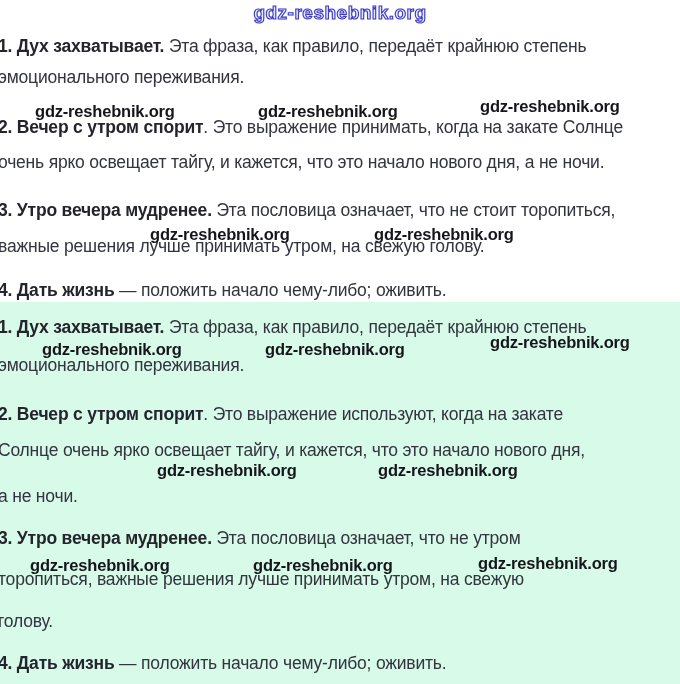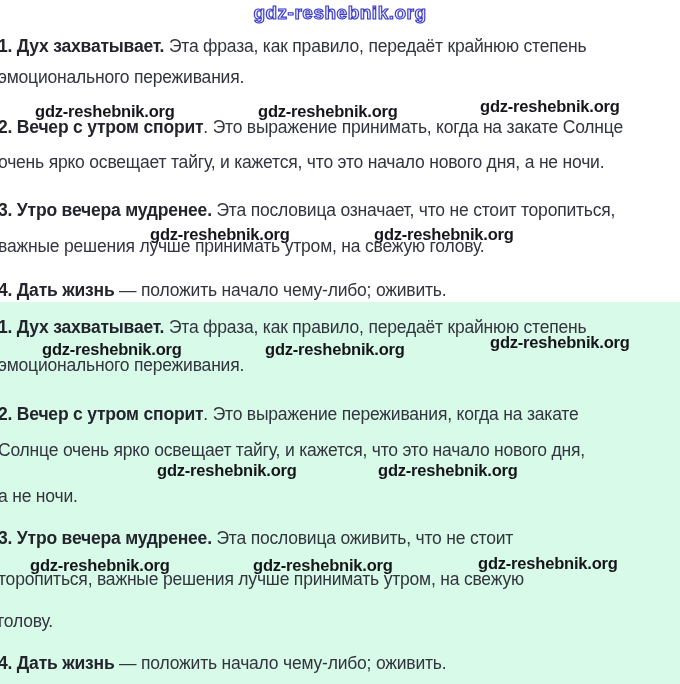--- a/index.html
+++ b/index.html
@@ -81,29 +81,29 @@
   <div class="line" style="top:280px"><b>4. Дать жизнь</b><span> — положить начало чему-либо; оживить.</span></div>
 
   <div class="line" style="top:317px"><b>1. Дух захватывает.</b><span> Эта фраза, как правило, передаёт крайнюю степень</span></div>
 
   <div class="wm" style="left:42px;top:340px">gdz-reshebnik.org</div>
   <div class="wm" style="left:265px;top:340px">gdz-reshebnik.org</div>
   <div class="wm" style="left:490px;top:333px">gdz-reshebnik.org</div>
 
   <div class="line" style="top:355px"><b></b><span>эмоционального переживания.</span></div>
 
-  <div class="line" style="top:404px"><b>2. Вечер с утром спорит</b><span>. Это выражение переживания, когда на закате</span></div>
+  <div class="line" style="top:404px"><b>2. Вечер с утром спорит</b><span>. Это выражение используют, когда на закате</span></div>
   <div class="line" style="top:440px"><b></b><span>Солнце очень ярко освещает тайгу, и кажется, что это начало нового дня,</span></div>
 
   <div class="wm" style="left:157px;top:461px">gdz-reshebnik.org</div>
   <div class="wm" style="left:378px;top:461px">gdz-reshebnik.org</div>
 
   <div class="line" style="top:486px"><b></b><span>а не ночи.</span></div>
 
-  <div class="line" style="top:528px"><b>3. Утро вечера мудренее.</b><span> Эта пословица оживить, что не стоит</span></div>
+  <div class="line" style="top:528px"><b>3. Утро вечера мудренее.</b><span> Эта пословица означает, что не утром</span></div>
 
   <div class="wm" style="left:30px;top:556px">gdz-reshebnik.org</div>
   <div class="wm" style="left:253px;top:556px">gdz-reshebnik.org</div>
   <div class="wm" style="left:478px;top:554px">gdz-reshebnik.org</div>
 
   <div class="line" style="top:569px"><b></b><span>торопиться, важные решения лучше принимать утром, на свежую</span></div>
   <div class="line" style="top:611px"><b></b><span>голову.</span></div>
 
   <div class="line" style="top:653px"><b>4. Дать жизнь</b><span> — положить начало чему-либо; оживить.</span></div>
 

